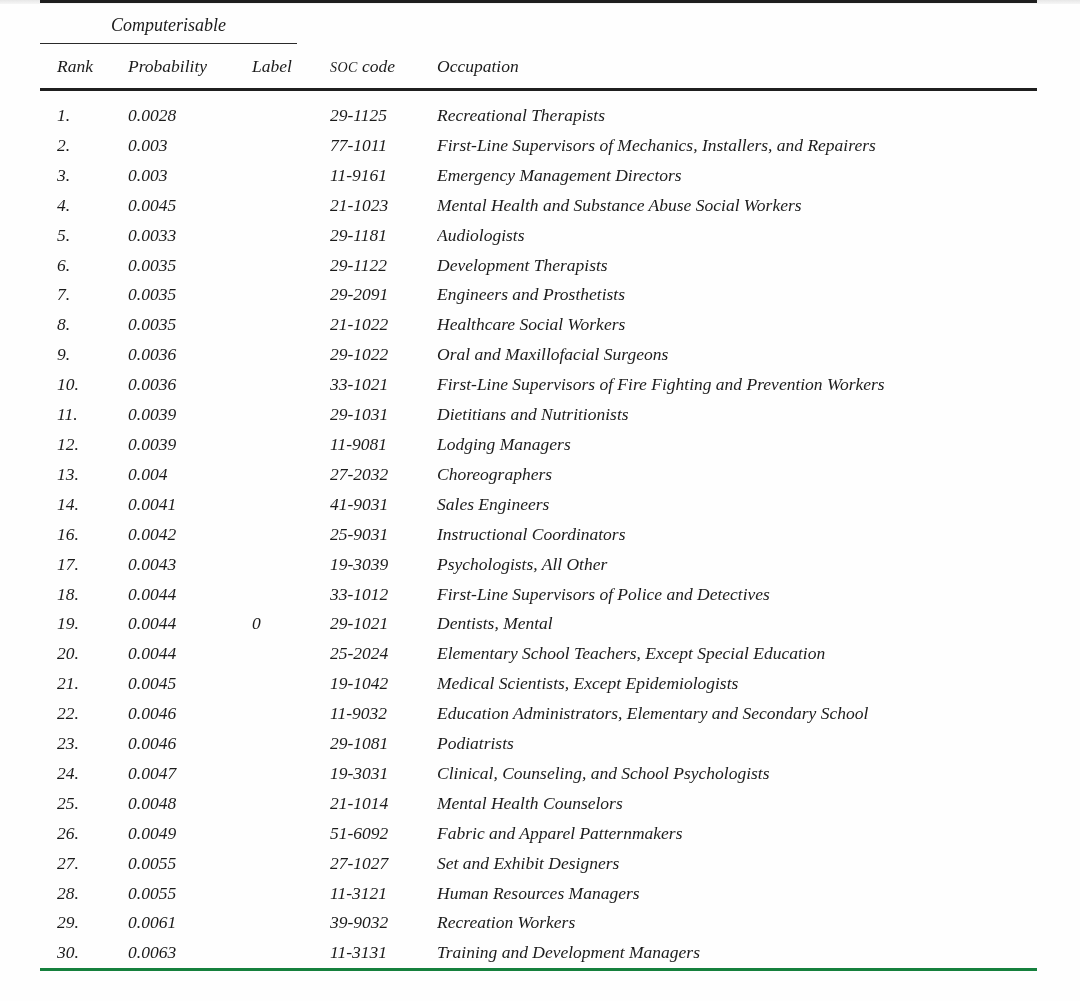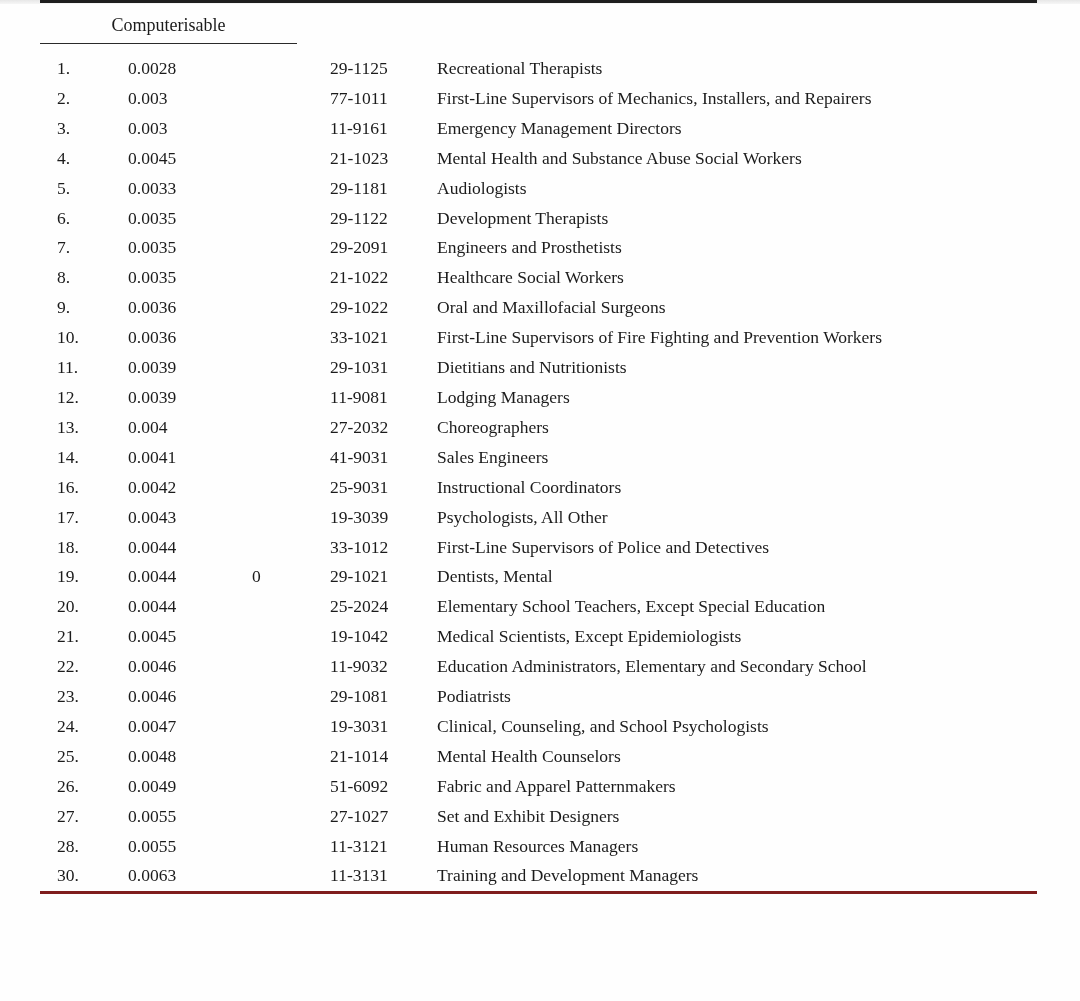--- a/index.html
+++ b/index.html
@@ -24,22 +24,23 @@
     background: linear-gradient(#e7e7e7, #f6f6f6);
   }
   table.occ-table {
     position: absolute;
     left: 40px;
     top: 0;
     width: 997px;
     table-layout: fixed;
     border-collapse: collapse;
     border-spacing: 0;
-    border-bottom: 3px solid #7f1d1d;
+    border-bottom: 3px solid #15803d;
     background: transparent;
+    font-style: italic;
   }
   col.c1 { width: 88px; }
   col.c2 { width: 122px; }
   col.c3 { width: 80px; }
   col.c4 { width: 107px; }
   col.c5 { width: 600px; }
 
   thead th {
     font-weight: normal;
     text-align: left;
@@ -93,20 +94,27 @@
         <col class="c4">
         <col class="c5">
     </colgroup>
     <thead>
       <tr class="group-row">
         <th colspan="3">
           <div class="group-inner">Computerisable</div>
         </th>
         <th colspan="2"></th>
       </tr>
+      <tr class="head-row">
+        <th class="col-rank">Rank</th>
+        <th>Probability</th>
+        <th class="col-label">Label</th>
+        <th><span class="sc">SOC</span><span> code</span></th>
+        <th>Occupation</th>
+      </tr>
     </thead>
     <tbody>
   <tr>
     <td class="c-rank">1.</td>
     <td>0.0028</td>
     <td class="c-label"></td>
     <td>29-1125</td>
     <td>Recreational Therapists</td>
   </tr>
 
@@ -312,20 +320,27 @@
   </tr>
 
   <tr>
     <td class="c-rank">28.</td>
     <td>0.0055</td>
     <td class="c-label"></td>
     <td>11-3121</td>
     <td>Human Resources Managers</td>
   </tr>
 
+  <tr>
+    <td class="c-rank">29.</td>
+    <td>0.0061</td>
+    <td class="c-label"></td>
+    <td>39-9032</td>
+    <td>Recreation Workers</td>
+  </tr>
 
   <tr>
     <td class="c-rank">30.</td>
     <td>0.0063</td>
     <td class="c-label"></td>
     <td>11-3131</td>
     <td>Training and Development Managers</td>
   </tr>
 </tbody>
   </table>

